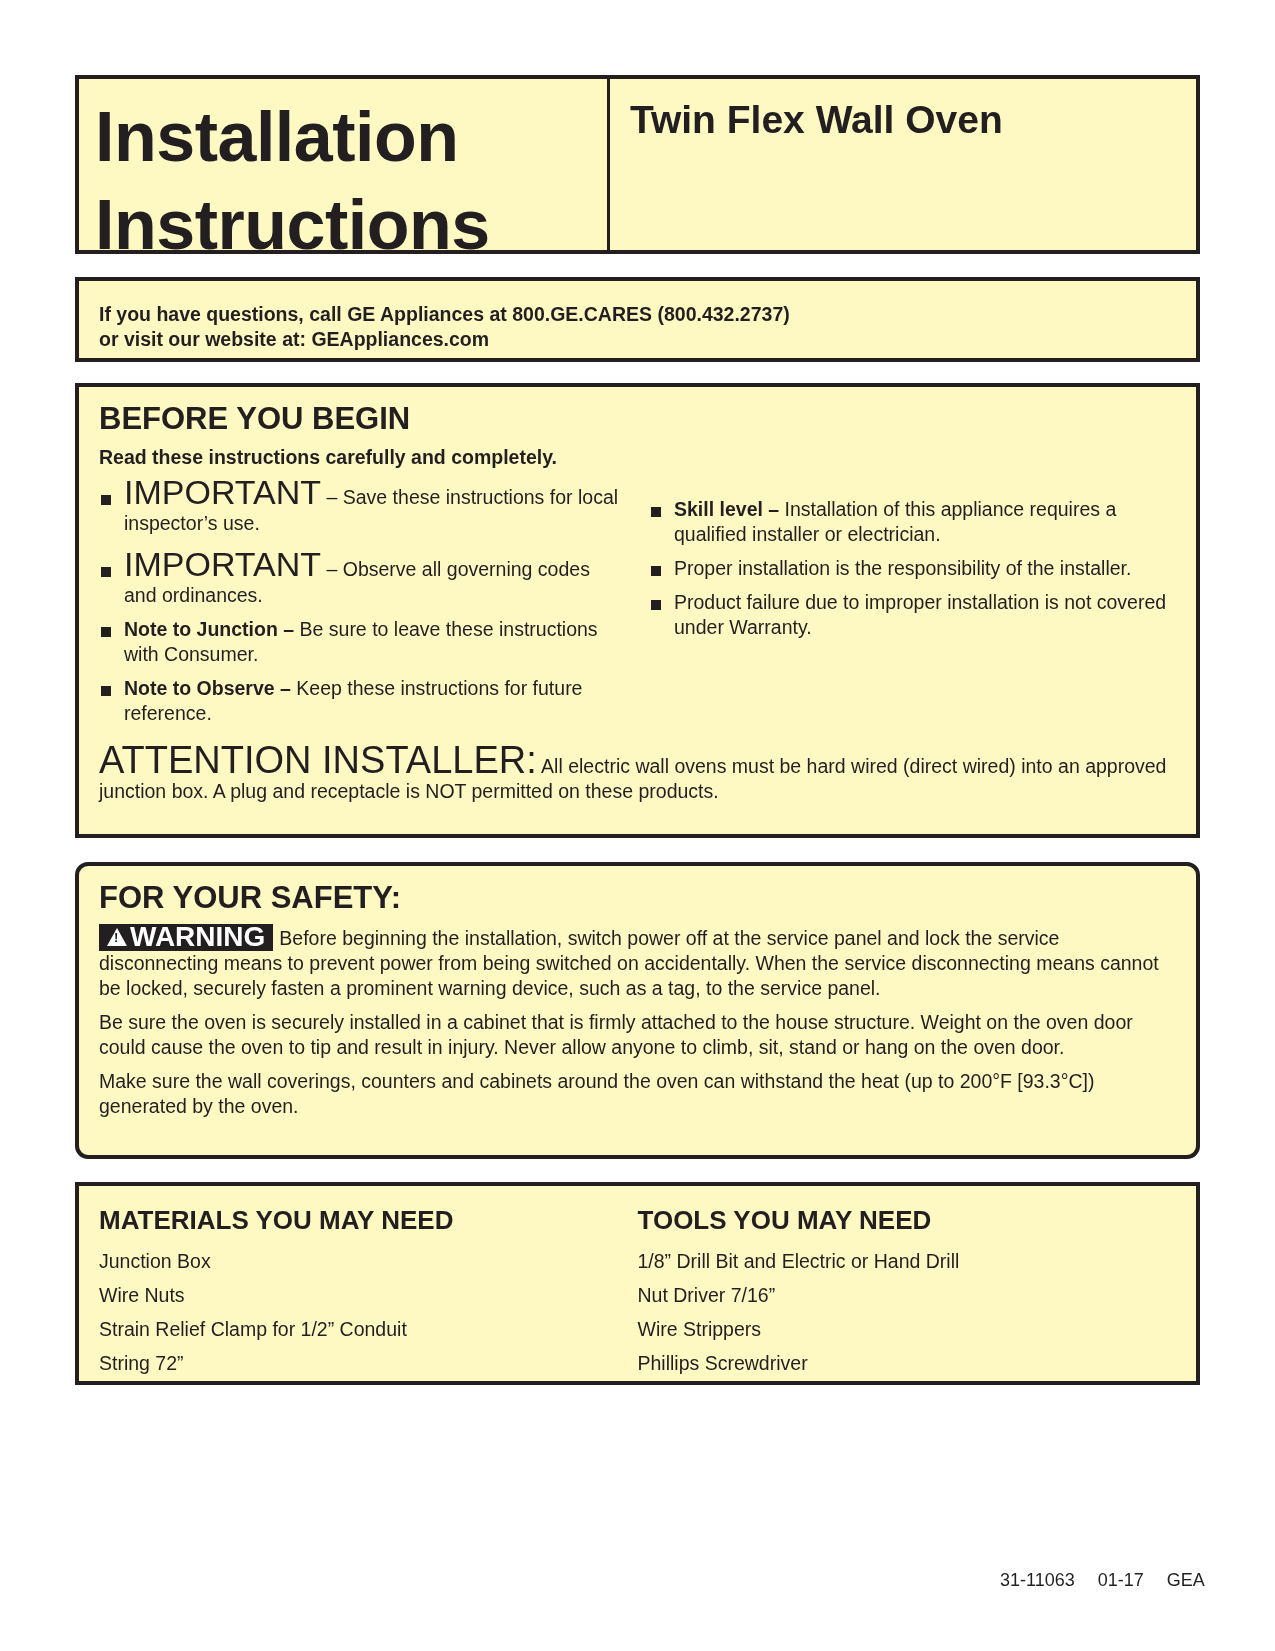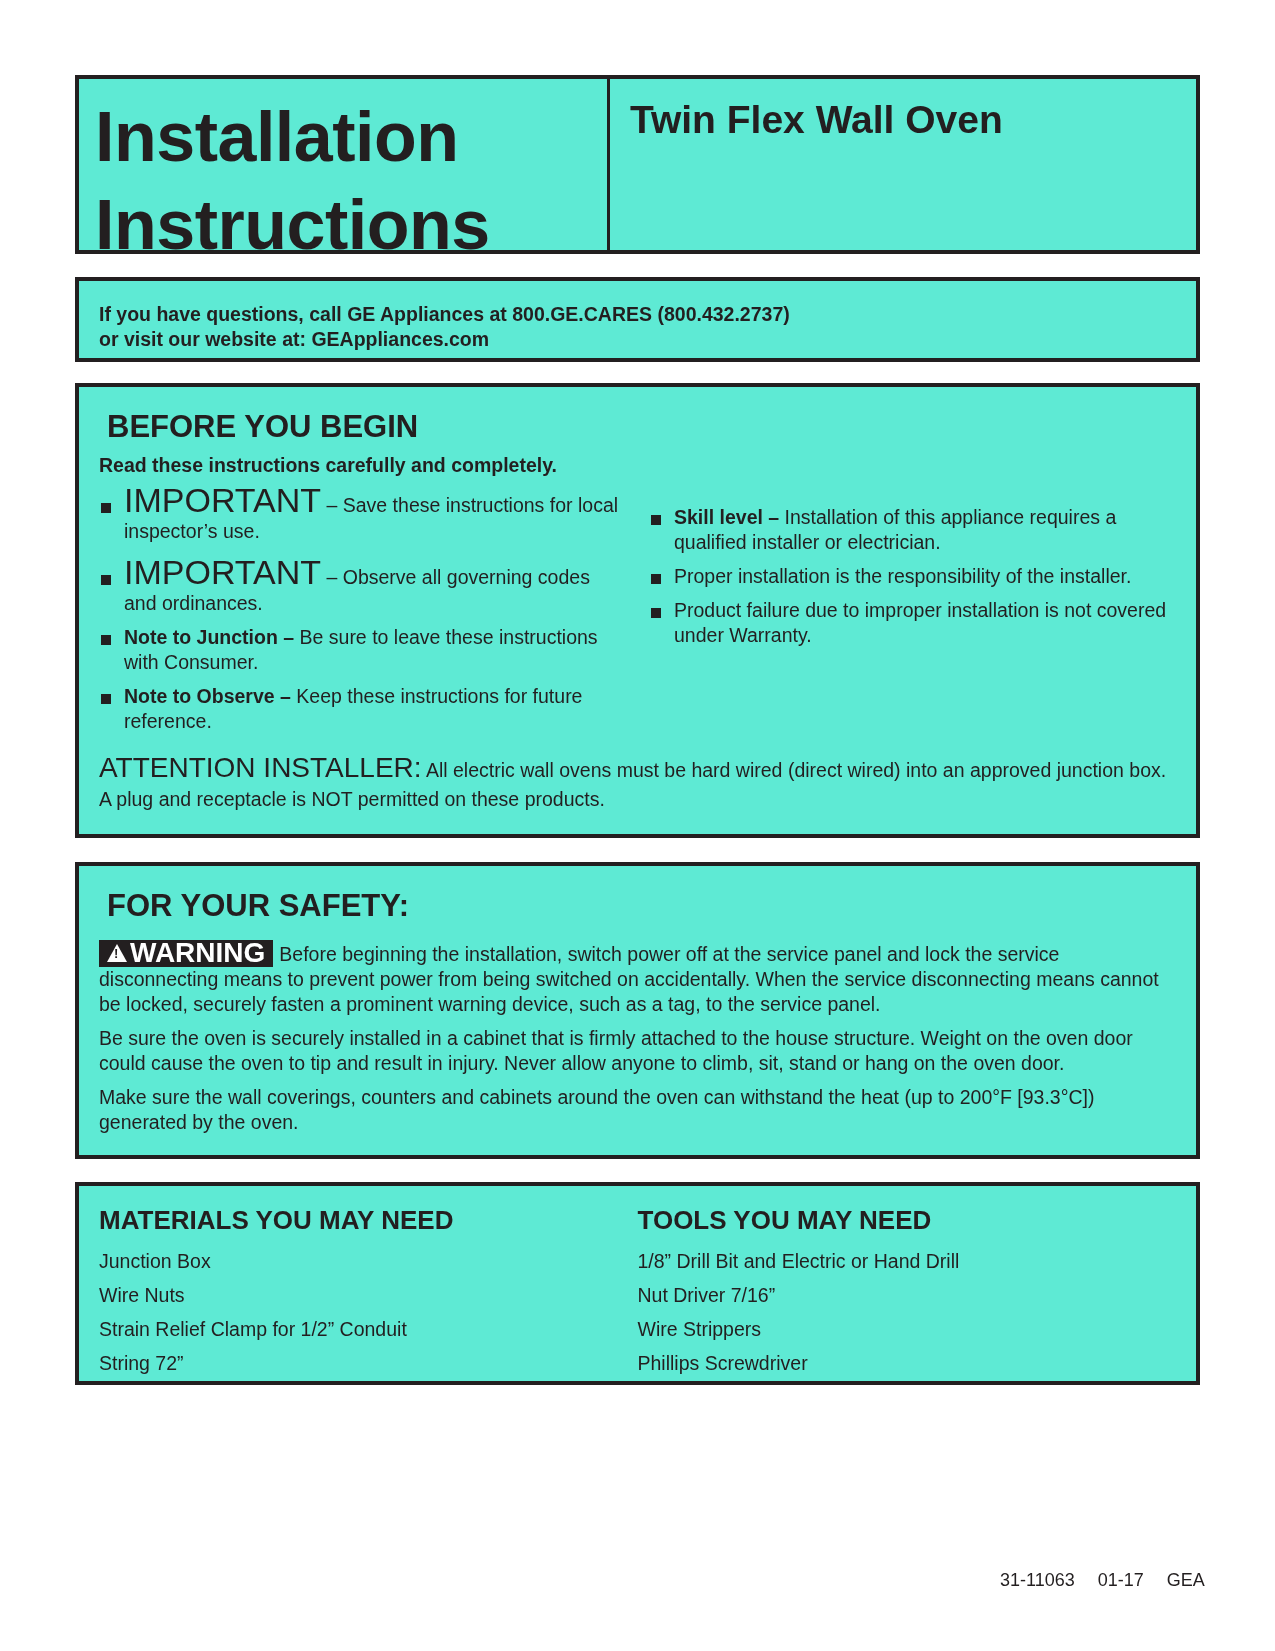--- a/index.html
+++ b/index.html
@@ -1,49 +1,49 @@
 <!DOCTYPE html>
 <html><head>
 <meta charset="utf-8">
 <style>
   html, body { margin:0; padding:0; background:#ffffff; }
   body { width:1275px; height:1651px; position:relative; overflow:hidden;
          font-family:"Liberation Sans", sans-serif; color:#231f20; }
   .box { position:absolute; left:75px; width:1125px; box-sizing:border-box;
-         border:4px solid #231f20; background:#5eead4; }
+         border:4px solid #231f20; background:#fef9c3; }
   
   #box-title { top:75px; height:179px; display:flex; }
   #box-title .left { width:531px; border-right:3px solid #231f20; box-sizing:border-box;
                      padding:14px 0 0 16px; }
   #box-title .left .t { font-size:70px; font-weight:bold; line-height:88px; letter-spacing:-0.5px; }
   #box-title .right { flex:1; padding:18px 0 0 20px; }
   #box-title .right .product { font-size:39px; font-weight:bold; line-height:46px; }
   #box-title .right .model { font-size:23px; font-weight:bold; margin-top:14px; }
   
   #box-contact { top:277px; height:85px; padding:21px 0 0 20px; }
   #box-contact div { font-size:19.5px; font-weight:bold; line-height:25px; }
   
   #box-begin { top:383px; height:455px; padding:14px 20px 0 20px; }
-  h2 { margin:8px; font-size:31px; font-weight:bold; line-height:36px; }
+  h2 { margin:0; font-size:31px; font-weight:bold; line-height:36px; }
   .sub { font-size:19.5px; font-weight:bold; margin-top:8px; line-height:24px; }
   .cols { display:flex; margin-top:4px; }
   .col-left { width:522px; }
   .col-right { flex:1; padding-top:24px; padding-left:28px; }
   ul.bul { list-style:none; margin:0; padding:0; }
   ul.bul li { position:relative; padding-left:25px; font-size:19.5px; line-height:25px; margin-bottom:9px; }
   ul.bul li .sq { position:absolute; left:2px; width:10px; height:10px; background:#231f20; }
   ul.bul li .sq.n { top:10px; }
   ul.bul li.imp { line-height:25px; }
   ul.bul li.imp .sq { top:22px; }
   .big { font-size:34px; font-weight:normal; line-height:38px; }
   .b { font-weight:bold; }
   .attention { margin-top:6px; font-size:19.5px; line-height:25px; }
-  .attention .big { font-size:28px; }
+  .attention .big { font-size:38px; }
   
-  #box-safety { top:862px; height:297px; padding:14px 20px 0 20px; }
+  #box-safety { top:862px; height:297px; padding:14px 20px 0 20px;border-radius:13px; }
   .warn-badge { display:inline-flex; align-items:center; background:#231f20; color:#fff;
                 font-size:28px; font-weight:bold; padding:2px 8px 4px 8px; height:27px; box-sizing:border-box;
                 vertical-align:bottom; margin-right:6px; margin-top:8px; }
   .warn-badge .tri { width:0; height:0; border-left:10px solid transparent; border-right:10px solid transparent;
                      border-bottom:18px solid #fff; position:relative; margin-right:3px; }
   .warn-badge .tri::after { content:"!"; position:absolute; left:-3px; top:3px; color:#231f20;
                      font-size:13px; font-weight:bold; line-height:13px; }
   .p { font-size:19.5px; line-height:25px; margin:0 0 9px 0; }
   
   #box-needs { top:1182px; height:203px; padding:18px 20px 0 20px; display:flex; }

